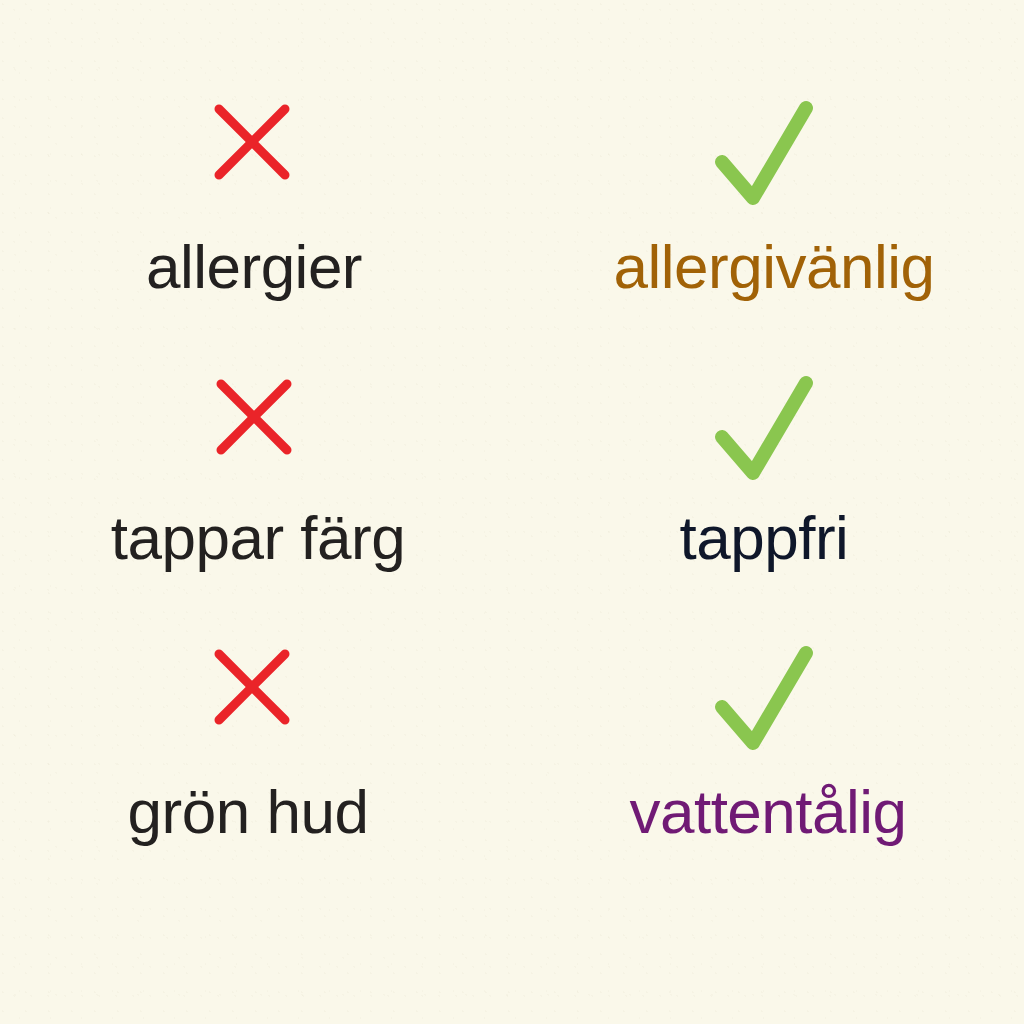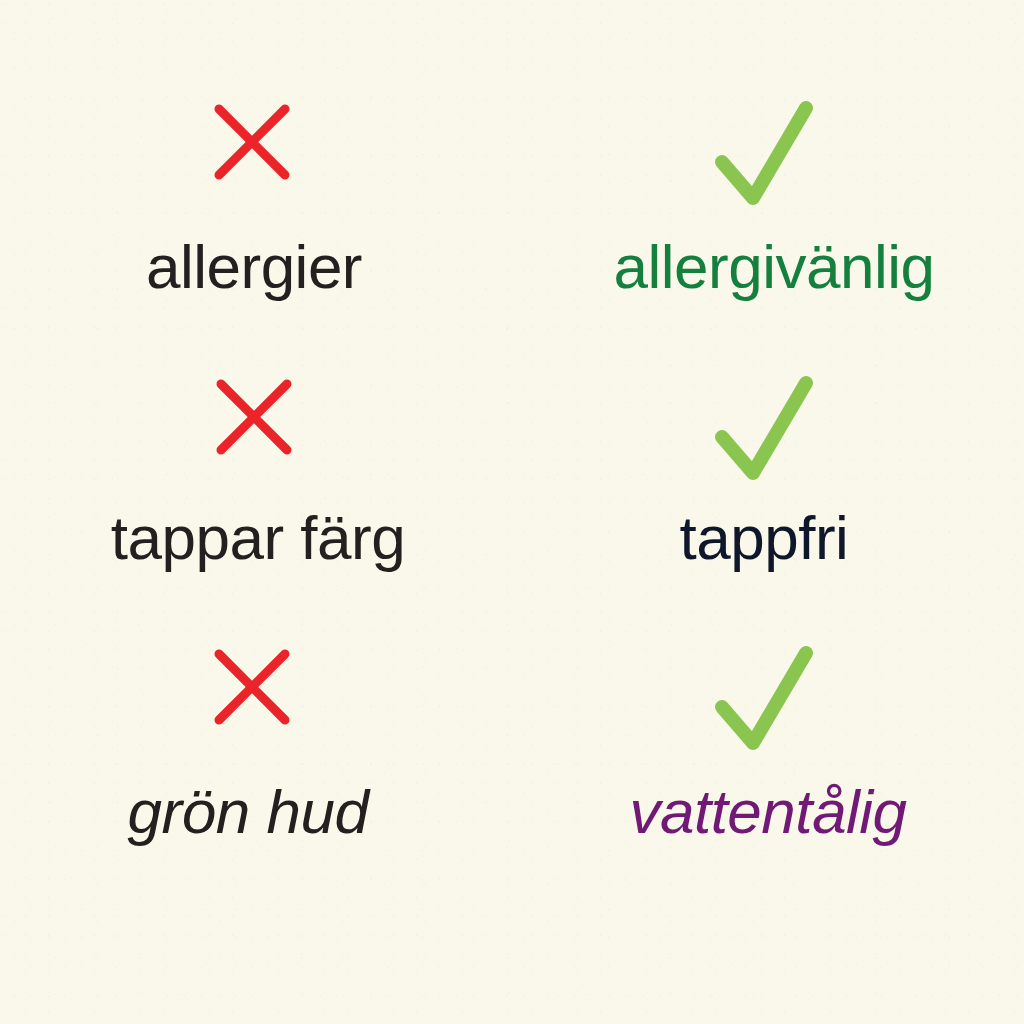--- a/index.html
+++ b/index.html
@@ -36,21 +36,21 @@
   }
 
   .pair-row {
     position: absolute;
     left: 0;
     width: 1024px;
     display: flex;
   }
   .pair-row.row-0 { top: 100px;  height: 220px; }
   .pair-row.row-1 { top: 375px;  height: 220px; }
-  .pair-row.row-2 { top: 645px;  height: 230px; font-style: italic; }
+  .pair-row.row-2 { top: 645px;  height: 230px; }
 
   .pair-cell {
     position: relative;
     display: flex;
     flex-direction: column;
     align-items: center;
   }
   .pair-cell.col-neg { width: 528px; }
   .pair-cell.col-pos { width: 496px; }
 
@@ -110,21 +110,21 @@
         </svg>
       </div>
       <div class="label" style="color: rgb(35, 33, 32);">allergier</div>
     </div>
     <div class="pair-cell col-pos">
       <div class="mark-wrap">
         <svg width="104" height="110" viewBox="0 0 104 110" aria-hidden="true">
           <path d="M10 62 L41 98 L94 8" fill="none" stroke="#8AC64F" stroke-width="14" stroke-linecap="round" stroke-linejoin="round"></path>
         </svg>
       </div>
-      <div class="label" style="color: #15803d; margin-left: 16px;">allergivänlig</div>
+      <div class="label" style="color: #a16207; margin-left: 16px;">allergivänlig</div>
     </div>
   </div>
 
   <div class="pair-row row-1">
     <div class="pair-cell col-neg">
       <div class="mark-wrap">
         <svg width="84" height="84" viewBox="0 0 84 84" aria-hidden="true">
           <g stroke="#EA2429" stroke-width="9" stroke-linecap="round">
             <line x1="9" y1="9" x2="75" y2="75"></line>
             <line x1="75" y1="9" x2="9" y2="75"></line>

